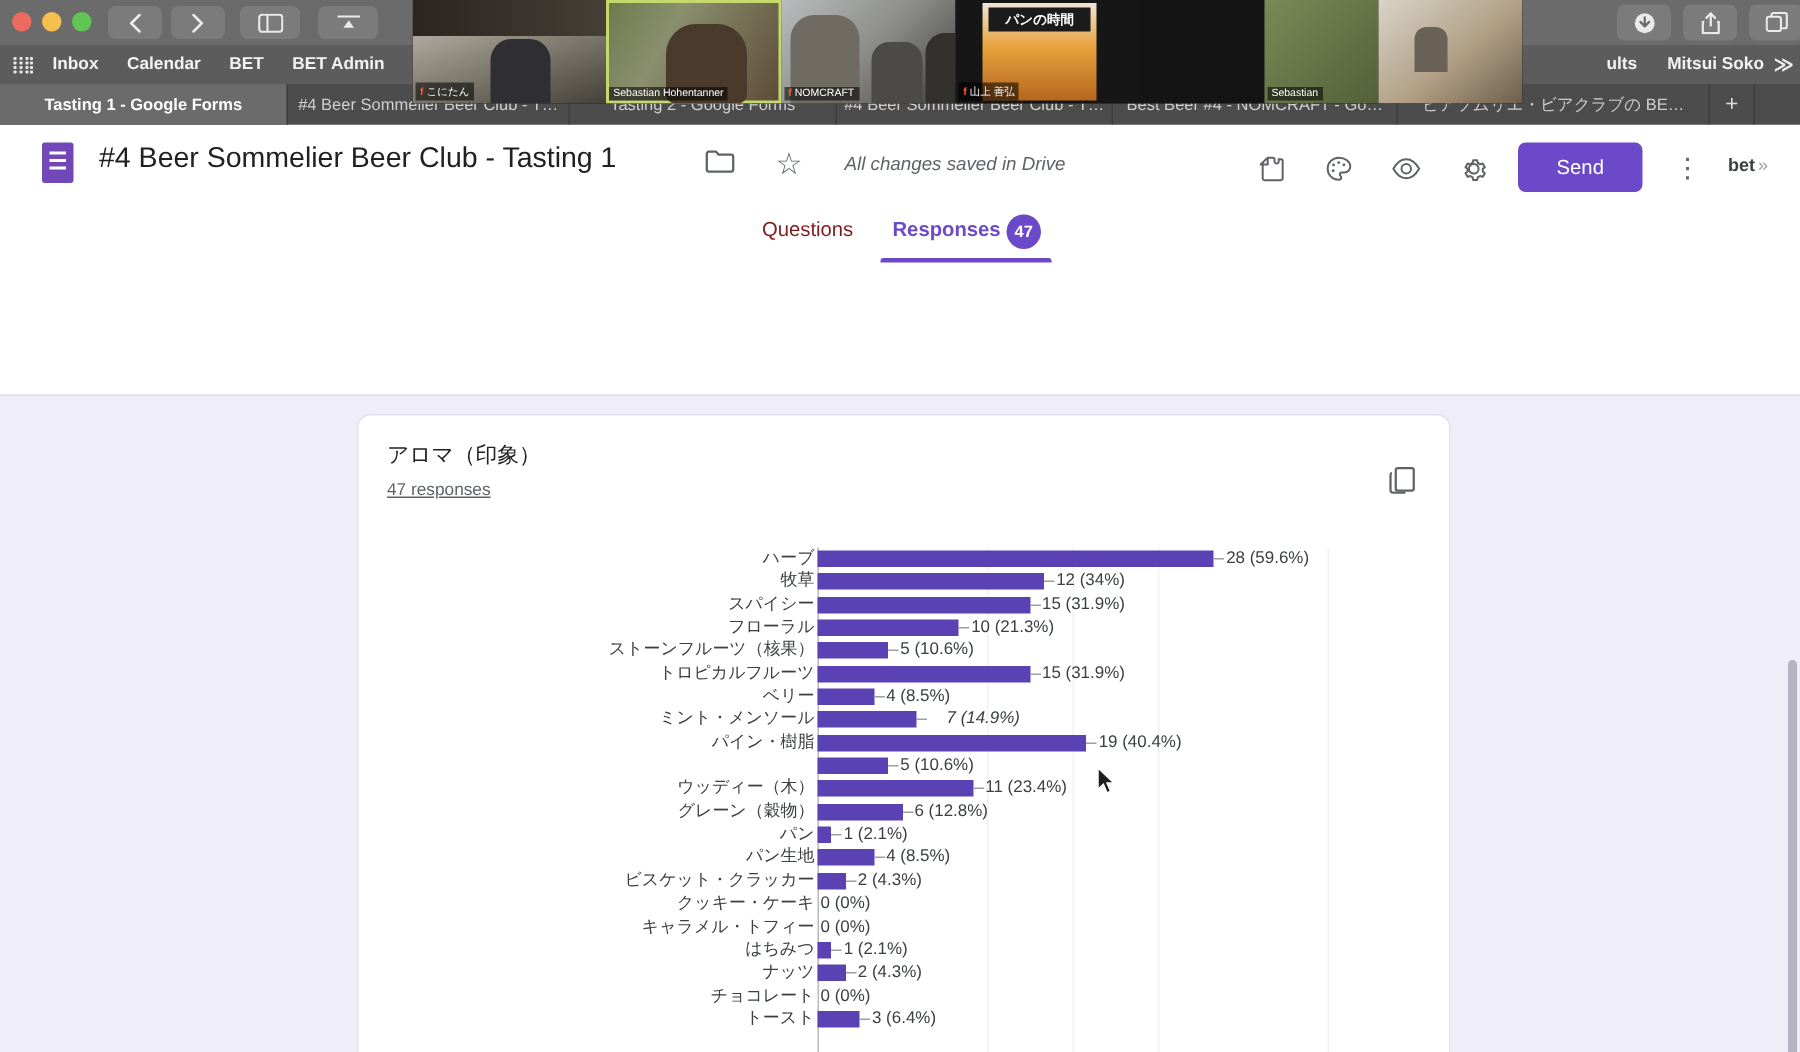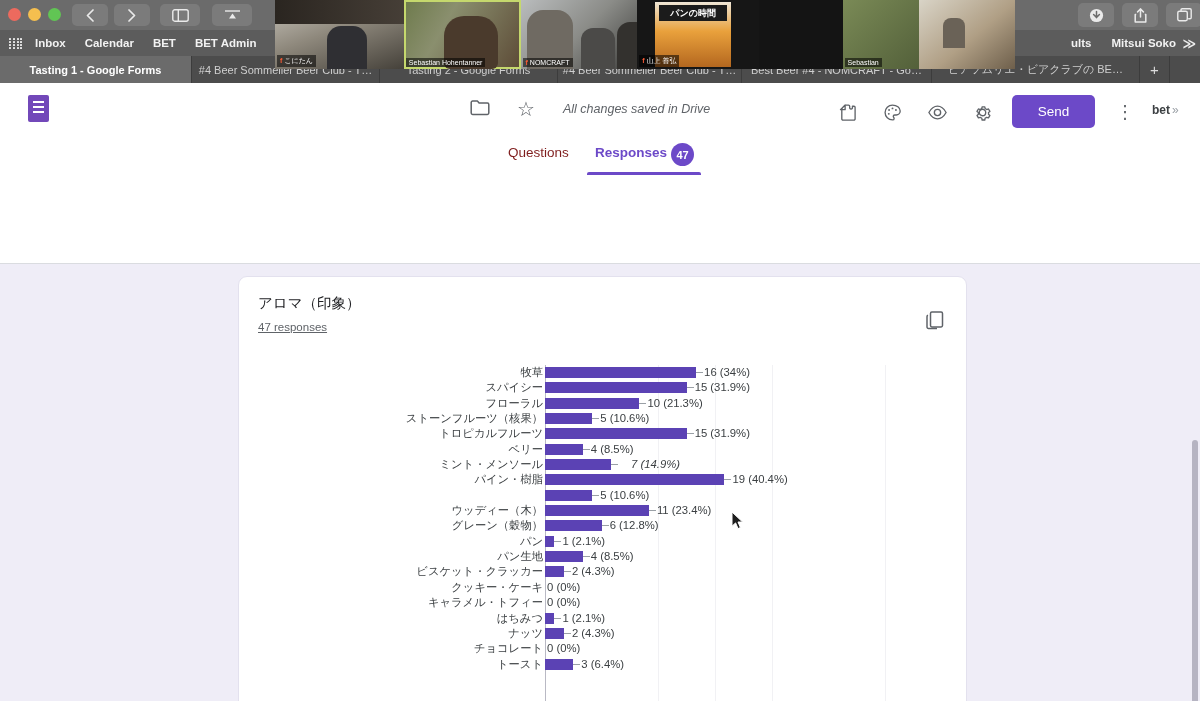--- a/index.html
+++ b/index.html
@@ -251,20 +251,21 @@
   </div>
   <div class="vtile" style="width:110px;background:linear-gradient(140deg,#d9d4c7 0%,#b09f85 55%,#6e5f4b 100%);">
     <div style="position:absolute;left:24px;top:18px;width:22px;height:30px;background:#6a6257;border-radius:8px 8px 0 0;"></div>
   </div>
 </div>
 
 <div id="forms-app">
 
   <div id="forms-header">
     <div id="forms-logo" style="top:12px;"></div>
+    <div id="form-title">#4 Beer Sommelier Beer Club - Tasting 1</div>
 
     <div id="folder-icon">
       <svg width="20" height="17" viewBox="0 0 20 17">
           <path d="M1.2 3.5 A1.4 1.4 0 0 1 2.6 2.1 H7.4 L9.1 4.1 H17.4 A1.4 1.4 0 0 1 18.8 5.5 V14 A1.4 1.4 0 0 1 17.4 15.4 H2.6 A1.4 1.4 0 0 1 1.2 14 Z" stroke="#5f6368" stroke-width="1.5" fill="none" stroke-linejoin="round"></path>
         </svg>
     </div>
     <div id="star-icon">☆</div>
     <div id="save-status">All changes saved in Drive</div>
 
     <div class="hicon" id="addon-icon">
@@ -322,24 +323,30 @@
       </div>
 
       <div id="chart">
         <div class="gridline" style="left:419px"></div>
         <div class="gridline" style="left:476px"></div>
         <div class="gridline" style="left:533px"></div>
         <div id="plot-right-edge"></div>
         <div id="axis-line"></div>
         <div id="chart-rows">
             <div class="crow">
+              <div class="clabel">ハーブ</div>
+              <div class="cbar" style="width: 264.444px; background: rgb(91, 66, 180);"></div>
+              <div class="cdash" style="left: 570.444px;"></div>
+              <div class="cval" style="left: 578.444px;">28 (59.6%)</div>
+            </div>
+            <div class="crow">
               <div class="clabel">牧草</div>
               <div class="cbar" style="width: 151.111px; background: rgb(91, 66, 180);"></div>
               <div class="cdash" style="left: 457.111px;"></div>
-              <div class="cval" style="left: 465.111px;">16 (34%)</div>
+              <div class="cval" style="left: 465.111px;">12 (34%)</div>
             </div>
             <div class="crow">
               <div class="clabel">スパイシー</div>
               <div class="cbar" style="width: 141.667px; background: rgb(91, 66, 180);"></div>
               <div class="cdash" style="left: 447.667px;"></div>
               <div class="cval" style="left: 455.667px;">15 (31.9%)</div>
             </div>
             <div class="crow">
               <div class="clabel">フローラル</div>
               <div class="cbar" style="width: 94.4444px; background: rgb(91, 66, 180);"></div>

